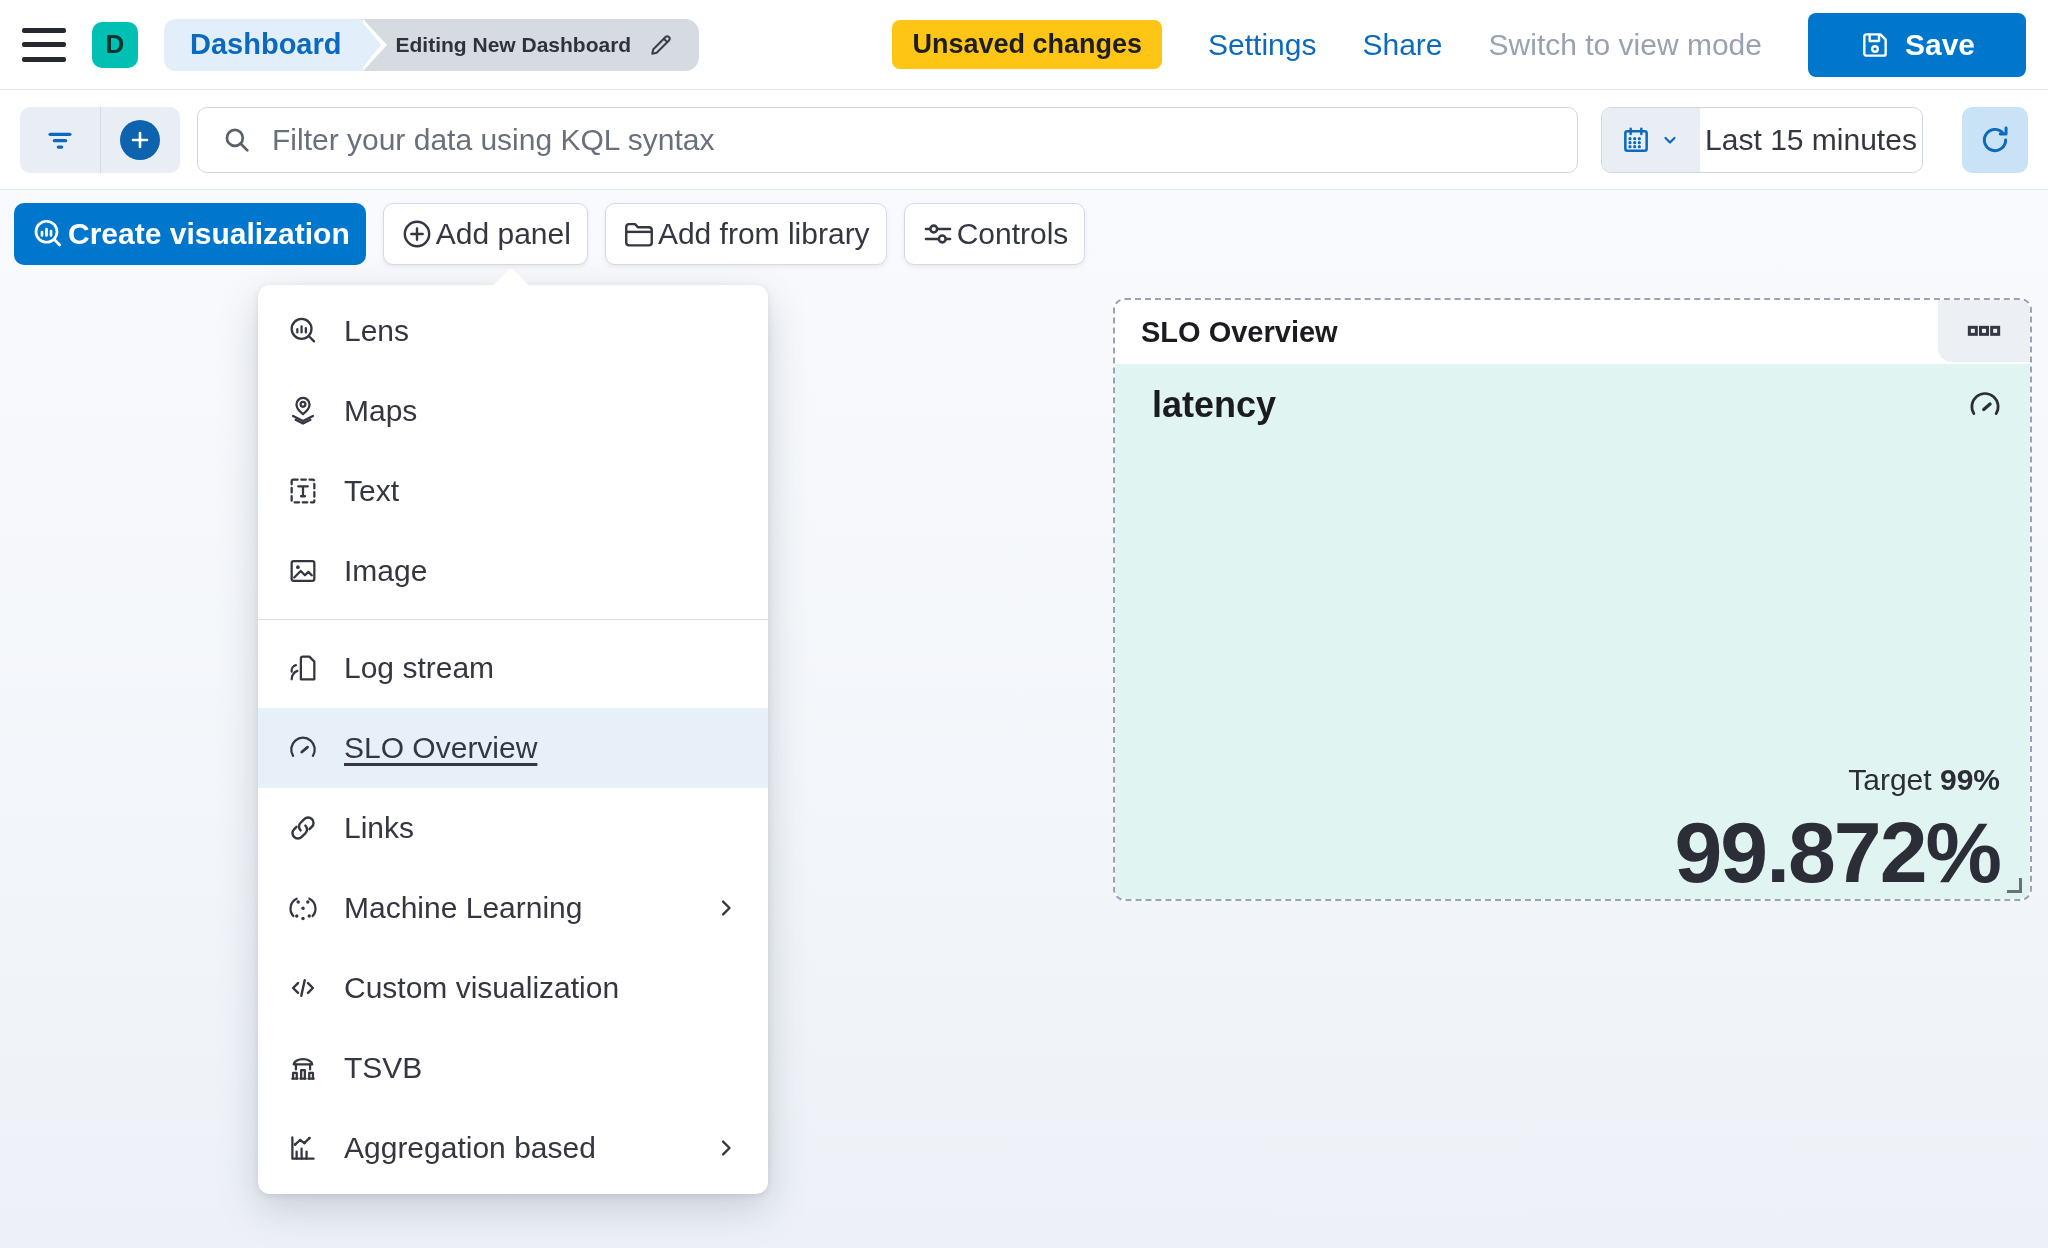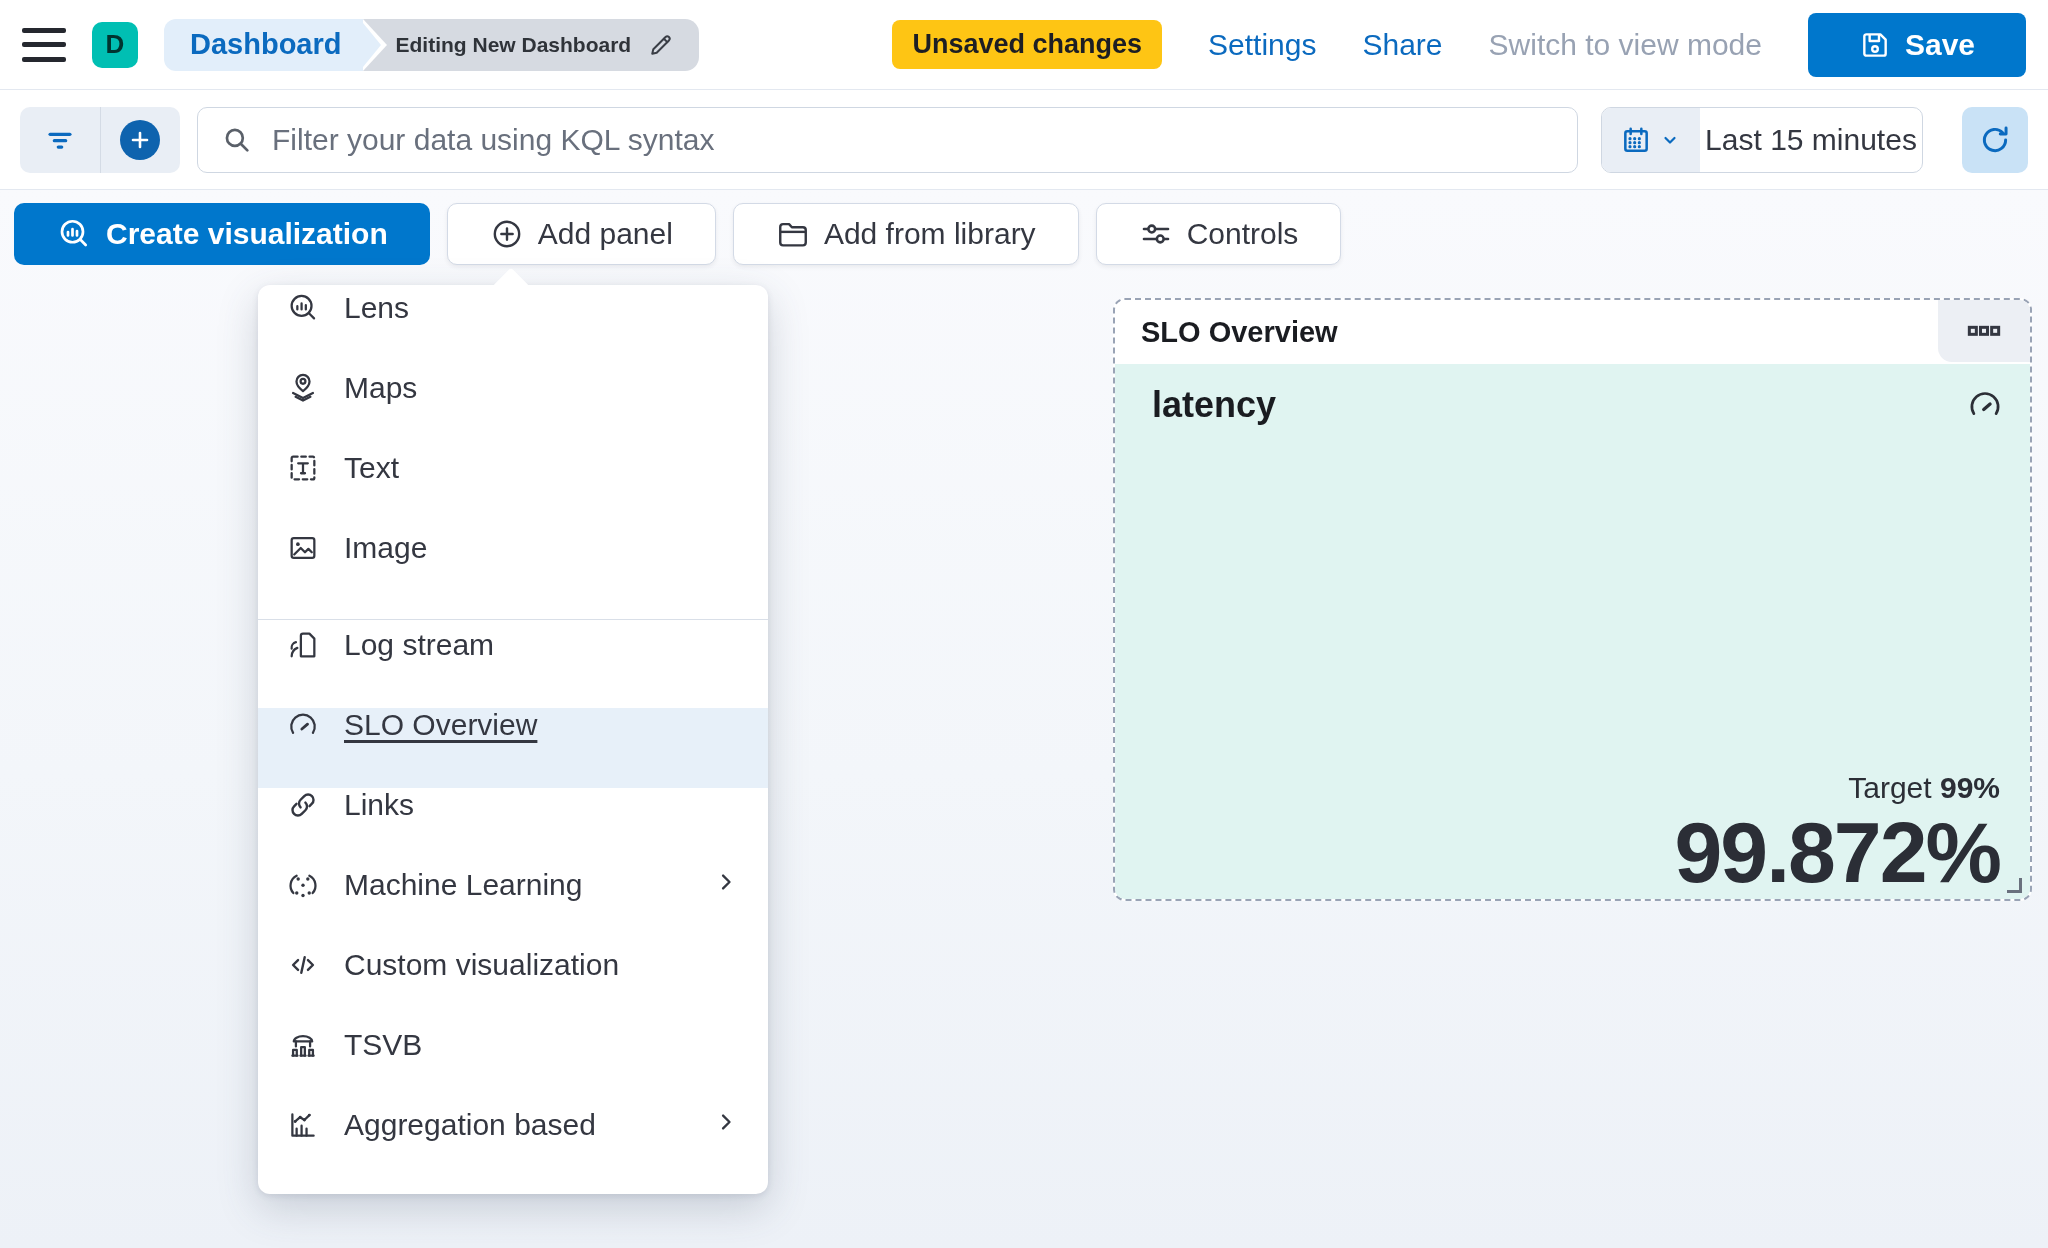--- a/index.html
+++ b/index.html
@@ -61,51 +61,51 @@
   .date-left{width:98px;background:var(--subtle);display:flex;align-items:center;
       justify-content:center;gap:6px;cursor:pointer;}
   .date-right{width:222px;display:flex;align-items:center;justify-content:center;
       font-size:30px;color:#343741;cursor:pointer;white-space:nowrap;}
   .refresh-btn{width:66px;height:66px;margin-left:22px;background:var(--refreshbg);
       border:none;border-radius:10px;display:flex;align-items:center;justify-content:center;cursor:pointer;}
   
   .canvas{position:relative;height:1058px;background:linear-gradient(180deg,#F9FAFD 0%,#F3F6FA 55%,#EDF1F7 100%);}
   .actions-row{display:flex;gap:17px;padding:13px 0 0 14px;}
   .btn{height:62px;border-radius:10px;font-size:30px;display:flex;align-items:center;
-      gap:14px;padding:0 42px;cursor:pointer;white-space:nowrap;}
+      gap:2px;padding:0 16px;cursor:pointer;white-space:nowrap;}
   .btn-primary{background:var(--primary);color:#fff;font-weight:600;border:none;}
   .btn-ghost{background:#fff;color:#343741;font-weight:500;border:1px solid #D3DAE6;
       box-shadow:0 2px 4px rgba(52,55,65,.08);}
   
   .menu{position:absolute;left:258px;top:95px;width:510px;background:#fff;border-radius:12px;
       box-shadow:0 14px 40px rgba(65,78,101,.22), 0 2px 6px rgba(65,78,101,.12);
       padding:6px 0;z-index:10;}
   .menu::before{content:"";position:absolute;top:-12px;left:240px;width:26px;height:26px;
       background:#fff;transform:rotate(45deg);border-radius:3px;}
-  .mi{height:80px;display:flex;align-items:flex-start;gap:24px;padding:0 28px;font-size:30px;
+  .mi{height:80px;display:flex;align-items:center;gap:24px;padding:0 28px;font-size:30px;
       color:#343741;cursor:pointer;position:relative;}
   .mi .ic{flex:0 0 34px;}
   .mi-label{flex:1;}
   .mi.selected{background:var(--highlight);}
   .mi.selected .mi-label{text-decoration:underline;text-underline-offset:5px;}
   .menu-sep{height:1px;background:#D9DFE8;margin:8px 0;}
   
   .slo-panel{position:absolute;left:1113px;top:108px;width:919px;height:603px;
       border:2px dashed #99A3B5;border-radius:12px;overflow:hidden;background:#fff;}
   .slo-header{height:64px;background:#fff;display:flex;align-items:center;padding:0 26px;}
   .slo-title{font-size:29px;font-weight:700;color:var(--darker);}
   .panel-actions{position:absolute;top:0;right:0;width:92px;height:62px;background:#ECEFF4;
       border-bottom-left-radius:14px;display:flex;align-items:center;justify-content:center;cursor:pointer;}
   .slo-body{position:relative;height:537px;background:var(--panelteal);padding:20px 37px;}
   .metric-title{font-size:36px;font-weight:700;color:var(--darker);}
   .slo-gauge{position:absolute;top:22px;right:26px;}
   .metric-block{position:absolute;right:30px;bottom:4px;text-align:right;}
   .target-line{font-size:30px;color:#2b2e36;}
   .target-line b{font-weight:700;}
-  .metric-value{font-size:86px;font-weight:800;color:#2b2e36;letter-spacing:-2px;line-height:1.02;margin-top:4px;}
+  .metric-value{font-size:86px;font-weight:800;color:#2b2e36;letter-spacing:-2px;line-height:1.02;margin-top:12px;}
   .resize-handle{position:absolute;right:8px;bottom:8px;width:15px;height:15px;
       border-right:3px solid #69707D;border-bottom:3px solid #69707D;cursor:nwse-resize;}
 </style>
 </head>
 <body>
 
 <div class="header">
   <div class="hamburger">
       <span></span>
       <span></span>

